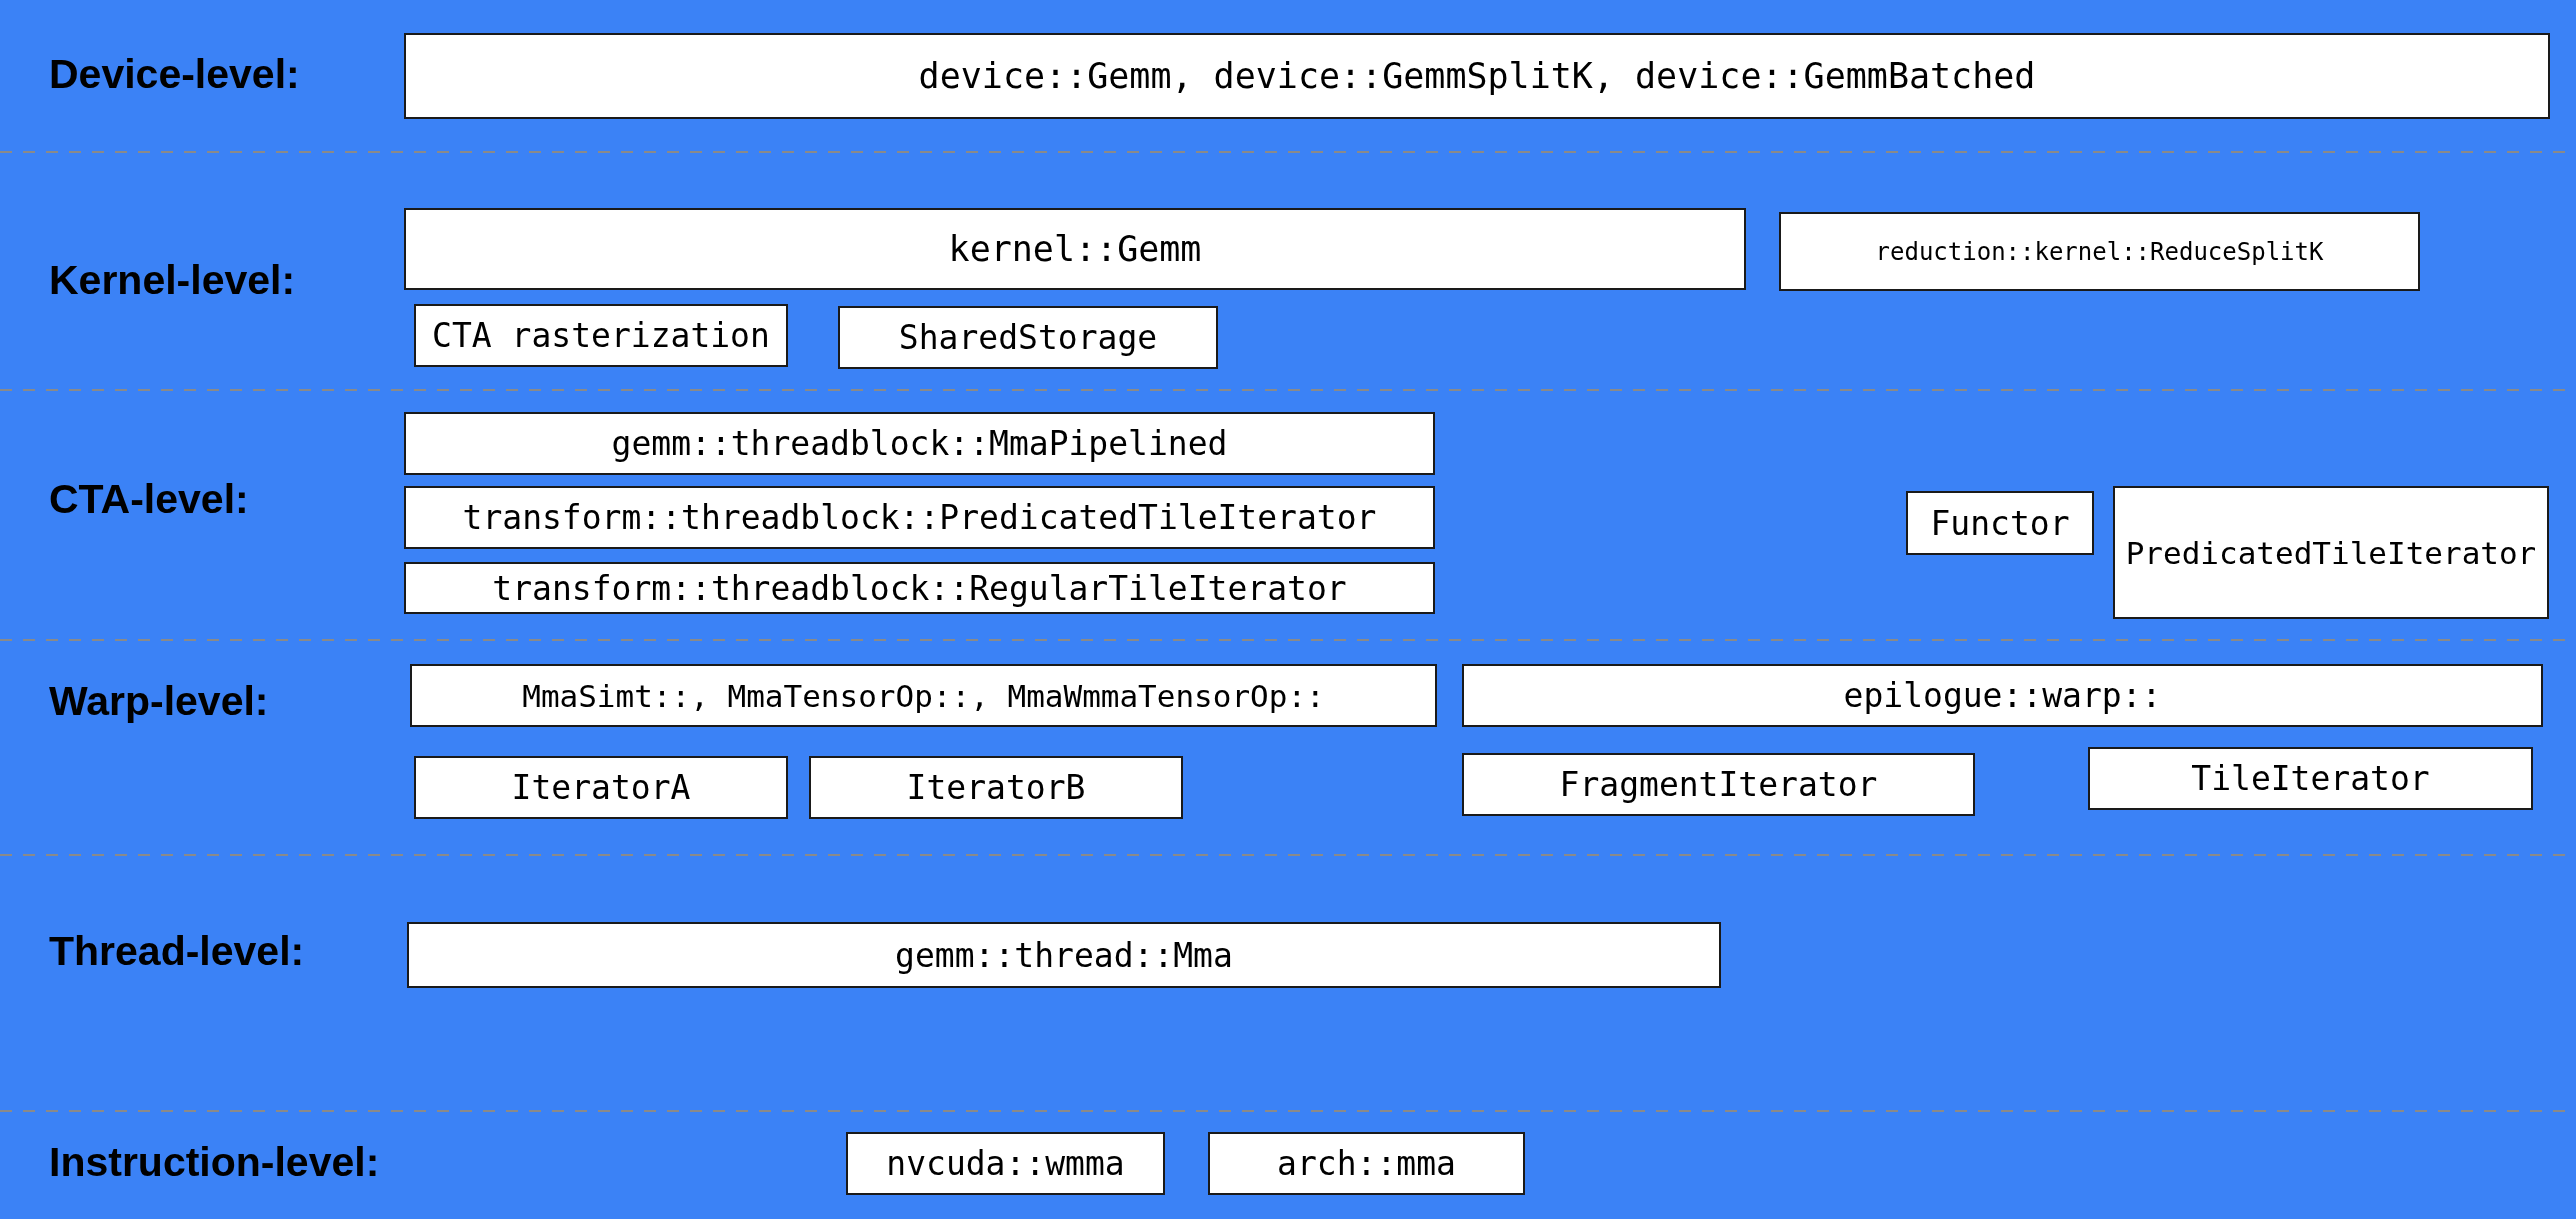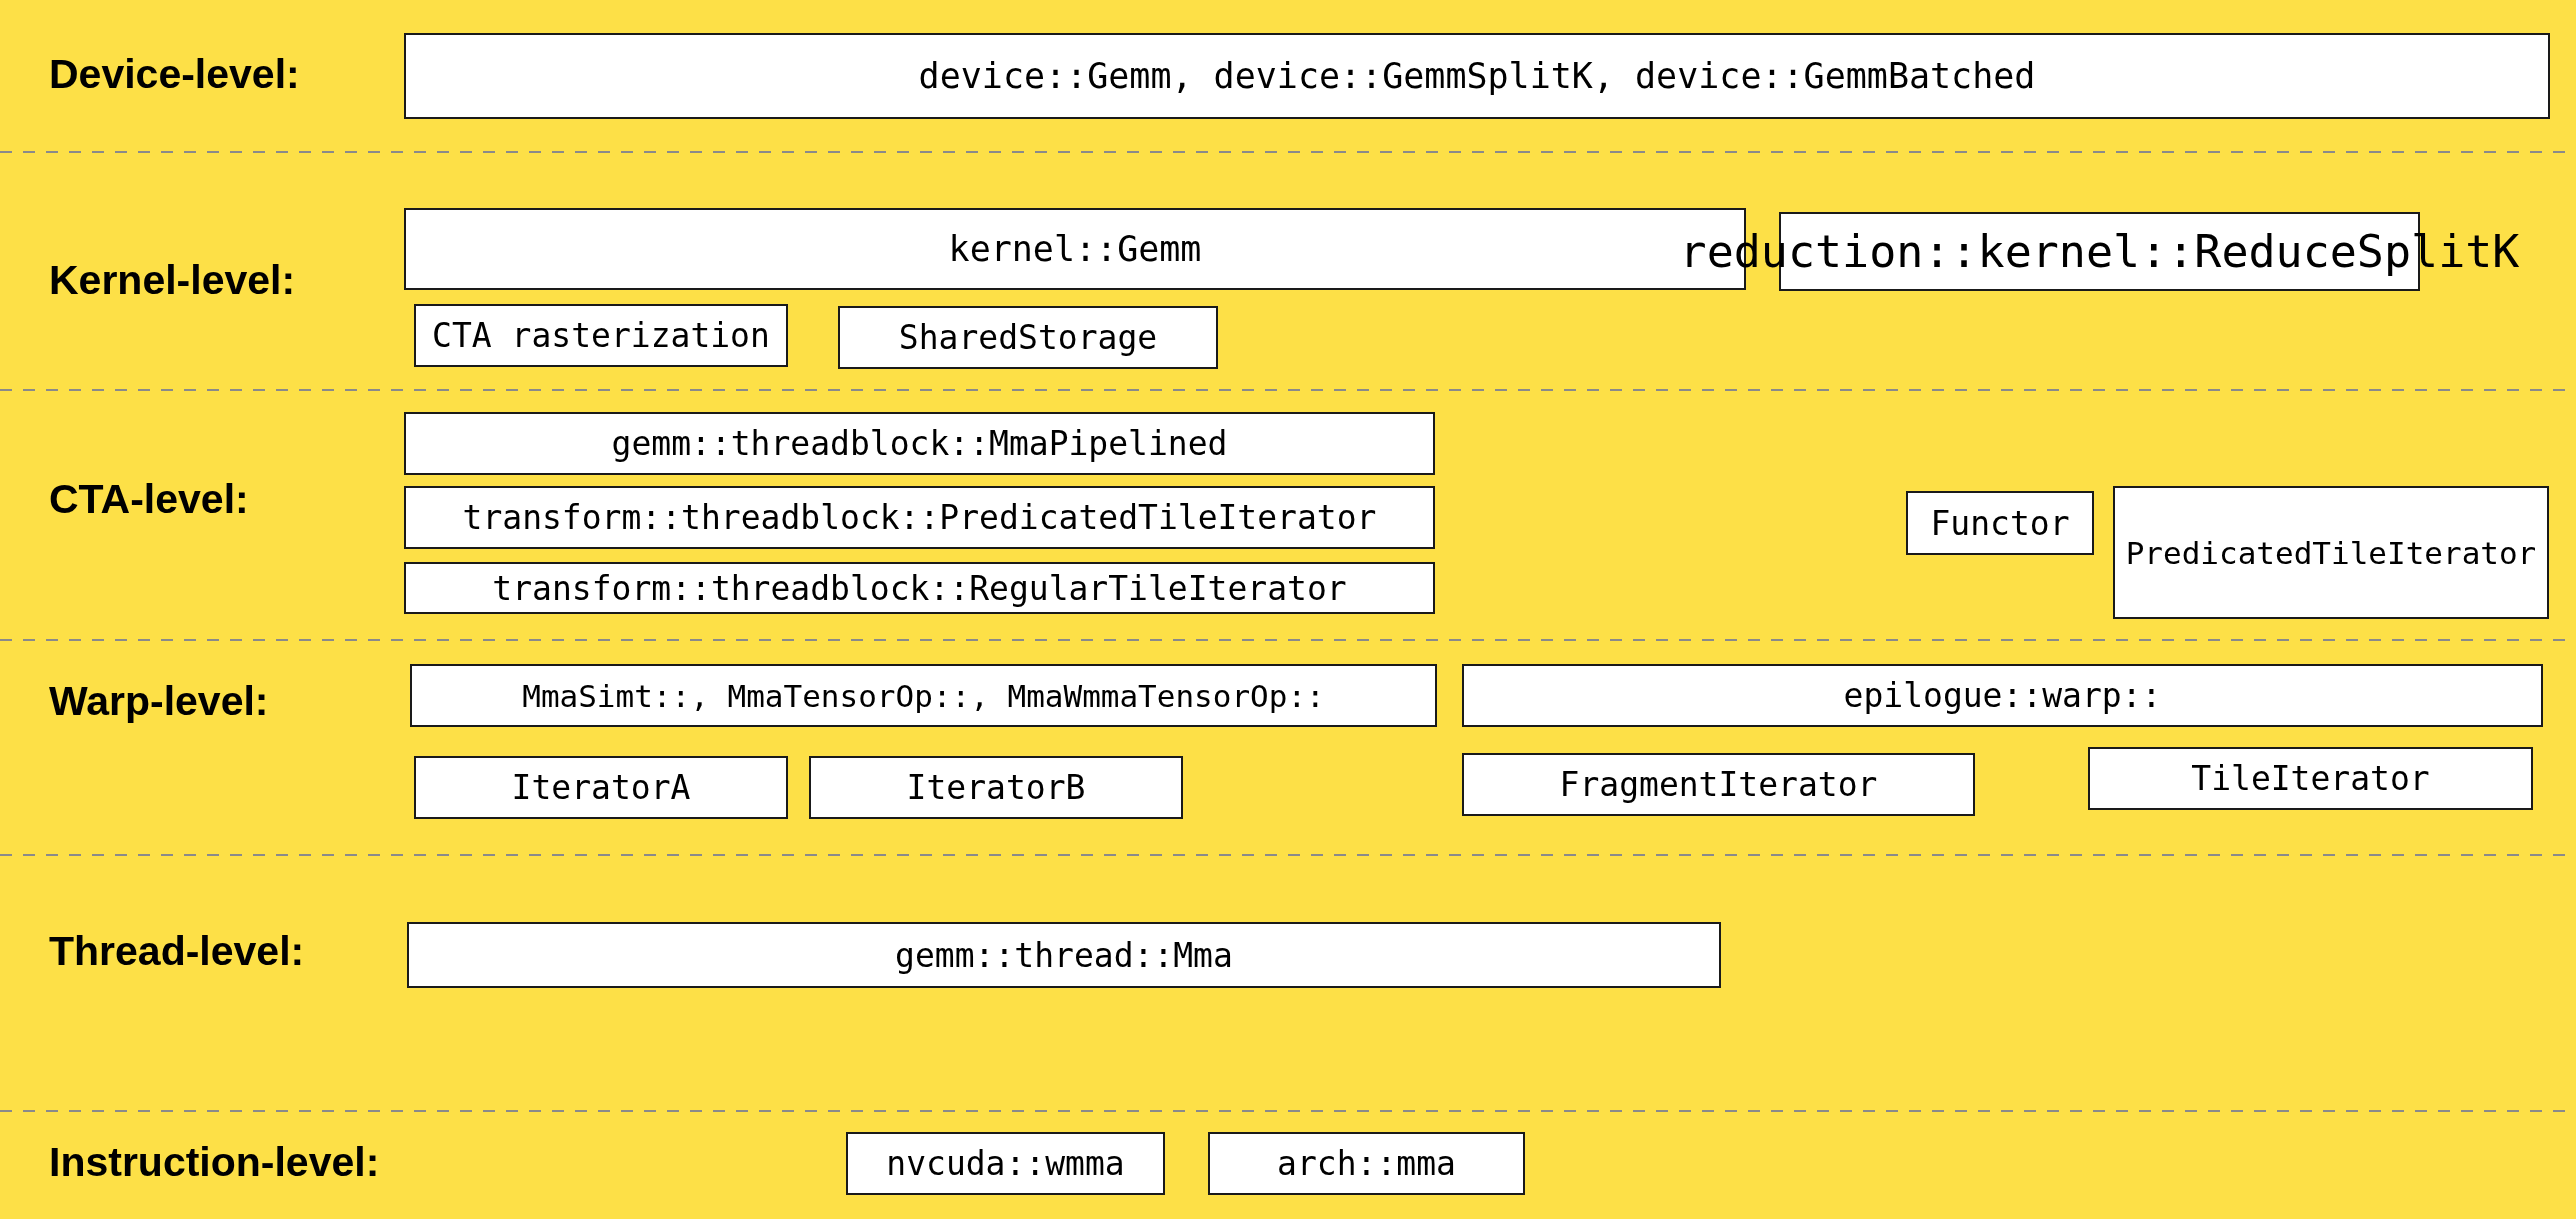--- a/index.html
+++ b/index.html
@@ -4,21 +4,21 @@
 <style>
   html, body {
     margin: 0;
     padding: 0;
     background: #ffffff;
   }
   .diagram {
     position: relative;
     width: 2576px;
     height: 1219px;
-    background: #fde047;
+    background: #3b82f6;
     overflow: hidden;
   }
   .sep {
     position: absolute;
     left: 0;
     width: 2576px;
     height: 2.3px;
     background: repeating-linear-gradient(to right, #8a8a8a 0 12.3px, transparent 12.3px 23px);
   }
   .level-label {
@@ -52,21 +52,21 @@
   <div class="sep" style="top:389px"></div>
   <div class="sep" style="top:639px"></div>
   <div class="sep" style="top:854px"></div>
   <div class="sep" style="top:1110px"></div>
 
   <div class="level-label" style="left:49px; top:51px">Device-level:</div>
   <div class="box" style="left:404px; top:33px; width:2146px; height:86px; font-size:35px">device::Gemm, device::GemmSplitK, device::GemmBatched</div>
 
   <div class="level-label" style="left:49px; top:257px">Kernel-level:</div>
   <div class="box" style="left:404px; top:208px; width:1342px; height:82px; font-size:35px">kernel::Gemm</div>
-  <div class="box" style="left:1779px; top:212px; width:641px; height:79px; font-size:45px">reduction::kernel::ReduceSplitK</div>
+  <div class="box" style="left:1779px; top:212px; width:641px; height:79px; font-size:24px">reduction::kernel::ReduceSplitK</div>
   <div class="box" style="left:414px; top:304px; width:374px; height:63px">CTA rasterization</div>
   <div class="box" style="left:838px; top:306px; width:380px; height:63px">SharedStorage</div>
 
   <div class="level-label" style="left:49px; top:476px">CTA-level:</div>
   <div class="box" style="left:404px; top:412px; width:1031px; height:63px">gemm::threadblock::MmaPipelined</div>
   <div class="box" style="left:404px; top:486px; width:1031px; height:63px">transform::threadblock::PredicatedTileIterator</div>
   <div class="box" style="left:404px; top:562px; width:1031px; height:52px">transform::threadblock::RegularTileIterator</div>
   <div class="box" style="left:1906px; top:491px; width:188px; height:64px">Functor</div>
   <div class="box" style="left:2113px; top:486px; width:436px; height:133px; font-size:31px">PredicatedTileIterator</div>
 

